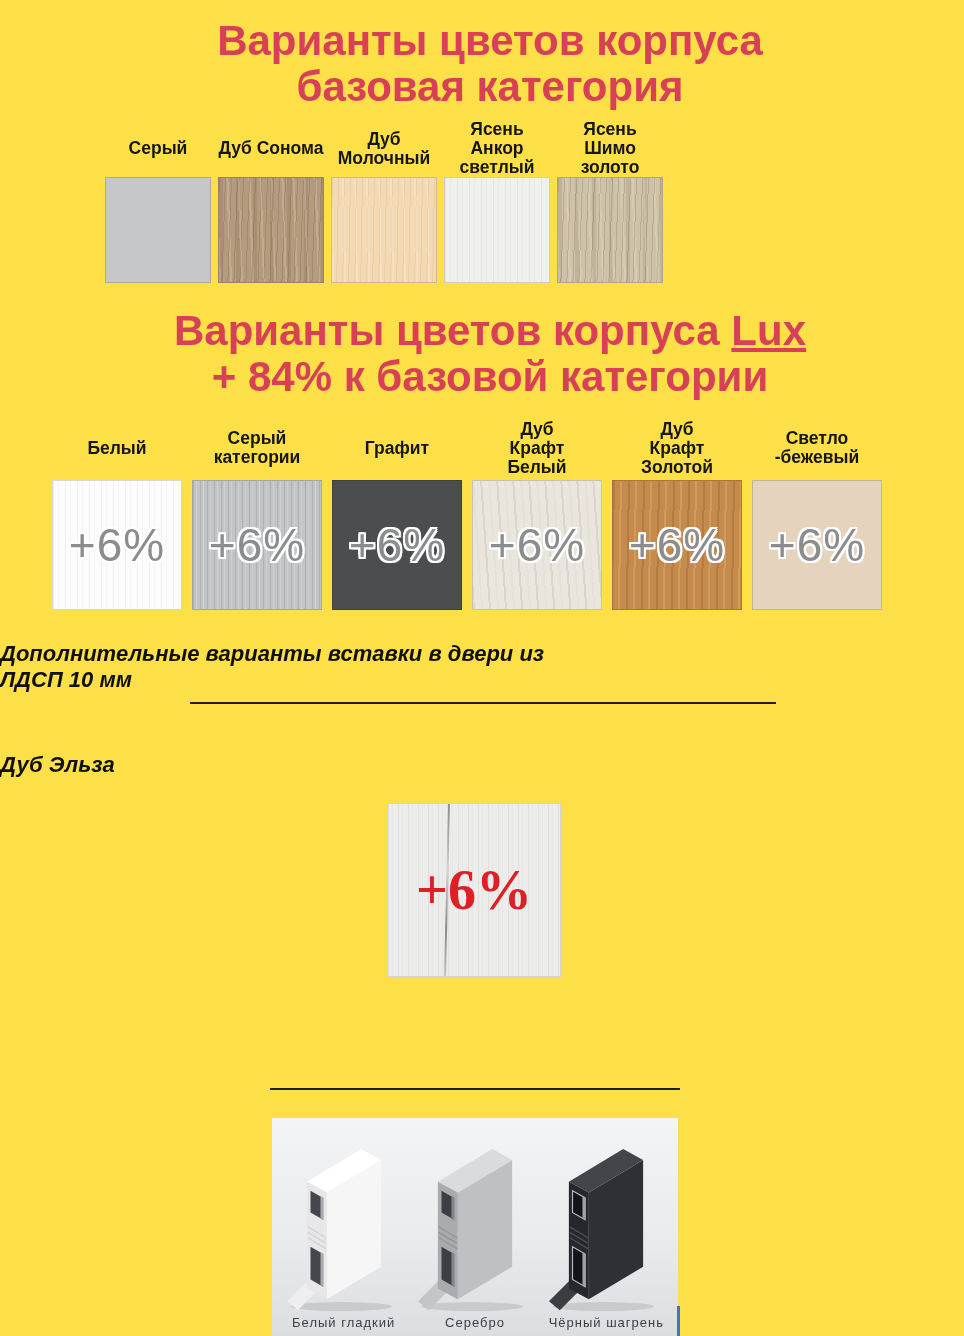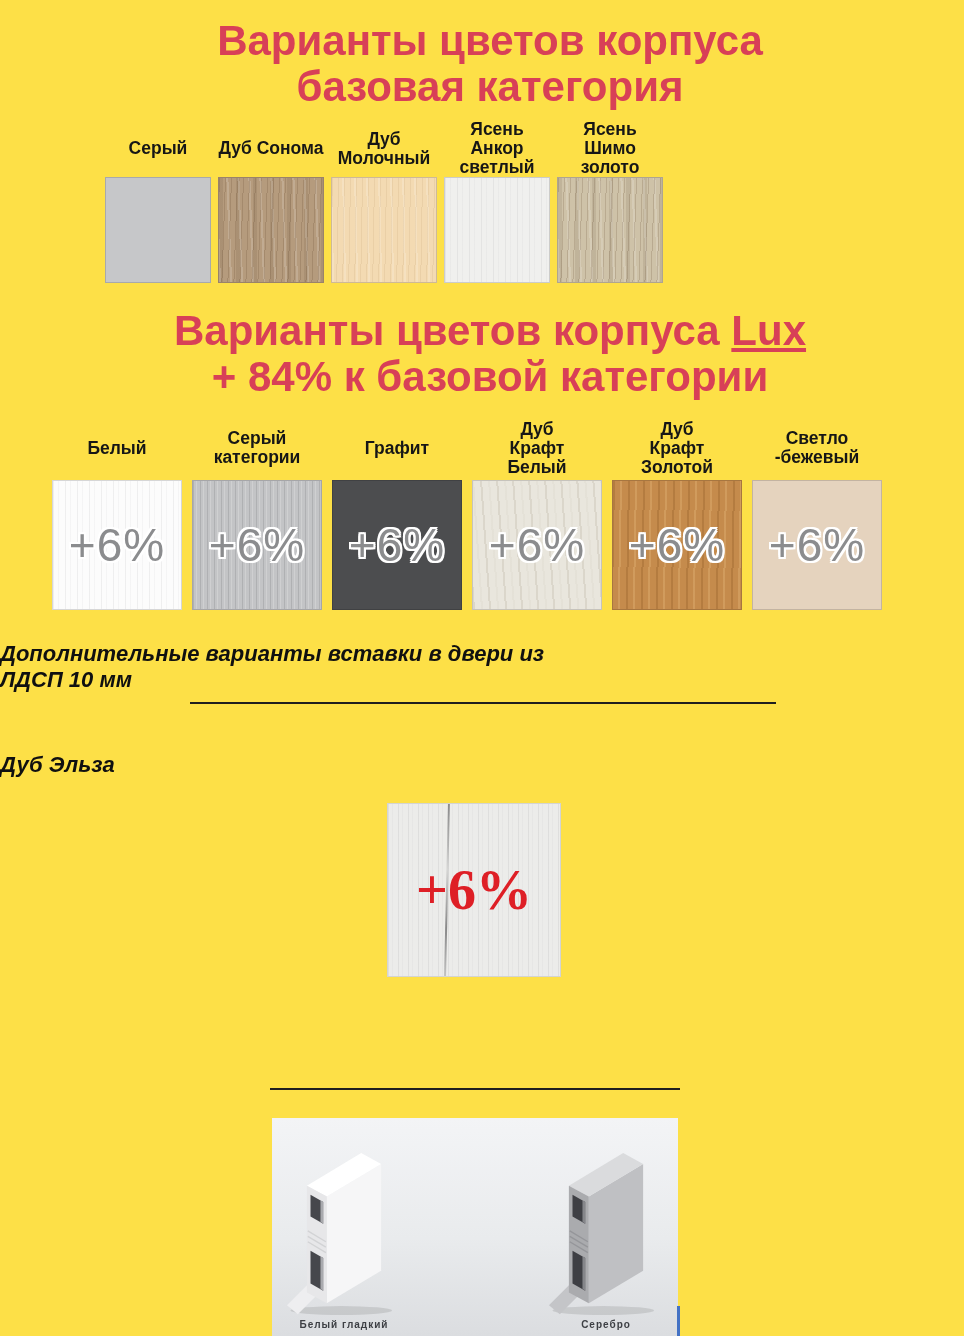--- a/index.html
+++ b/index.html
@@ -102,21 +102,21 @@
 
   
   #profile-photo{
     position:absolute;left:272px;top:1118px;width:406px;height:218px;
     background:linear-gradient(180deg,#f3f4f6 0%,#e9ebed 55%,#dbdde0 100%);
     display:flex;justify-content:space-between;padding:0 6px;box-sizing:border-box;
   }
   .profile-fig{width:132px;display:flex;flex-direction:column;align-items:center;
     justify-content:flex-end;padding-bottom:6px;}
   .profile-fig svg{display:block;margin-bottom:3px;}
-  .profile-caption{font-size:10px;font-weight:700;letter-spacing:1px;color:#3e4045;white-space:nowrap;}
+  .profile-caption{font-size:13px;font-weight:400;letter-spacing:1px;color:#3e4045;white-space:nowrap;}
 
   .p-shadow{fill:rgba(0,0,0,.10);}
   .prof-white .p-front{fill:#f6f6f7;} .prof-white .p-top{fill:#ffffff;}
   .prof-white .p-cross{fill:#e7e7e9;} .prof-white .p-foot{fill:#eeeef0;}
   .prof-white .p-slot{fill:#46474c;} .prof-white .p-slot-hi{fill:#a9aaae;}
   .prof-white .p-ribs{stroke:#d2d3d5;}
   .prof-silver .p-front{fill:#bfc0c3;} .prof-silver .p-top{fill:#dadbdd;}
   .prof-silver .p-cross{fill:#aaabae;} .prof-silver .p-foot{fill:#c4c5c8;}
   .prof-silver .p-slot{fill:#3e3f44;} .prof-silver .p-slot-hi{fill:#85868a;}
   .prof-silver .p-ribs{stroke:#95969a;}
@@ -243,17 +243,32 @@
         <polygon class="p-top" points="24,46 84,10 106,22 46,58"></polygon>
         <polygon class="p-cross" points="24,46 46,58 46,176 24,164"></polygon>
         <polygon class="p-slot" points="28,56 42,64 42,88 28,80"></polygon>
         <polygon class="p-slot-hi" points="39,62 42,64 42,88 39,86"></polygon>
         <path class="p-ribs" d="M25,96 L45,108 M25,102 L45,114 M25,108 L45,120"></path>
         <polygon class="p-slot" points="28,118 42,126 42,162 28,154"></polygon>
         <polygon class="p-slot-hi" points="39,124 42,126 42,162 39,160"></polygon>
       </svg>
       <div class="profile-caption">Серебро</div>
     </div>
+    <div class="profile-fig prof-black">
+      <svg viewBox="0 0 130 190" width="118" height="172">
+        <ellipse class="p-shadow" cx="62" cy="184" rx="56" ry="5"></ellipse>
+        <polygon class="p-foot" points="2,178 26,154 38,164 14,188"></polygon>
+        <polygon class="p-front" points="46,58 106,22 106,140 46,176"></polygon>
+        <polygon class="p-top" points="24,46 84,10 106,22 46,58"></polygon>
+        <polygon class="p-cross" points="24,46 46,58 46,176 24,164"></polygon>
+        <polygon class="p-slot" points="28,56 42,64 42,88 28,80"></polygon>
+        <polygon class="p-slot-hi" points="39,62 42,64 42,88 39,86"></polygon>
+        <path class="p-ribs" d="M25,96 L45,108 M25,102 L45,114 M25,108 L45,120"></path>
+        <polygon class="p-slot" points="28,118 42,126 42,162 28,154"></polygon>
+        <polygon class="p-slot-hi" points="39,124 42,126 42,162 39,160"></polygon>
+      </svg>
+      <div class="profile-caption">Чёрный шагрень</div>
+    </div>
   </div>
 
   <div class="caret"></div>
 
 </div>
 
 </body></html>

